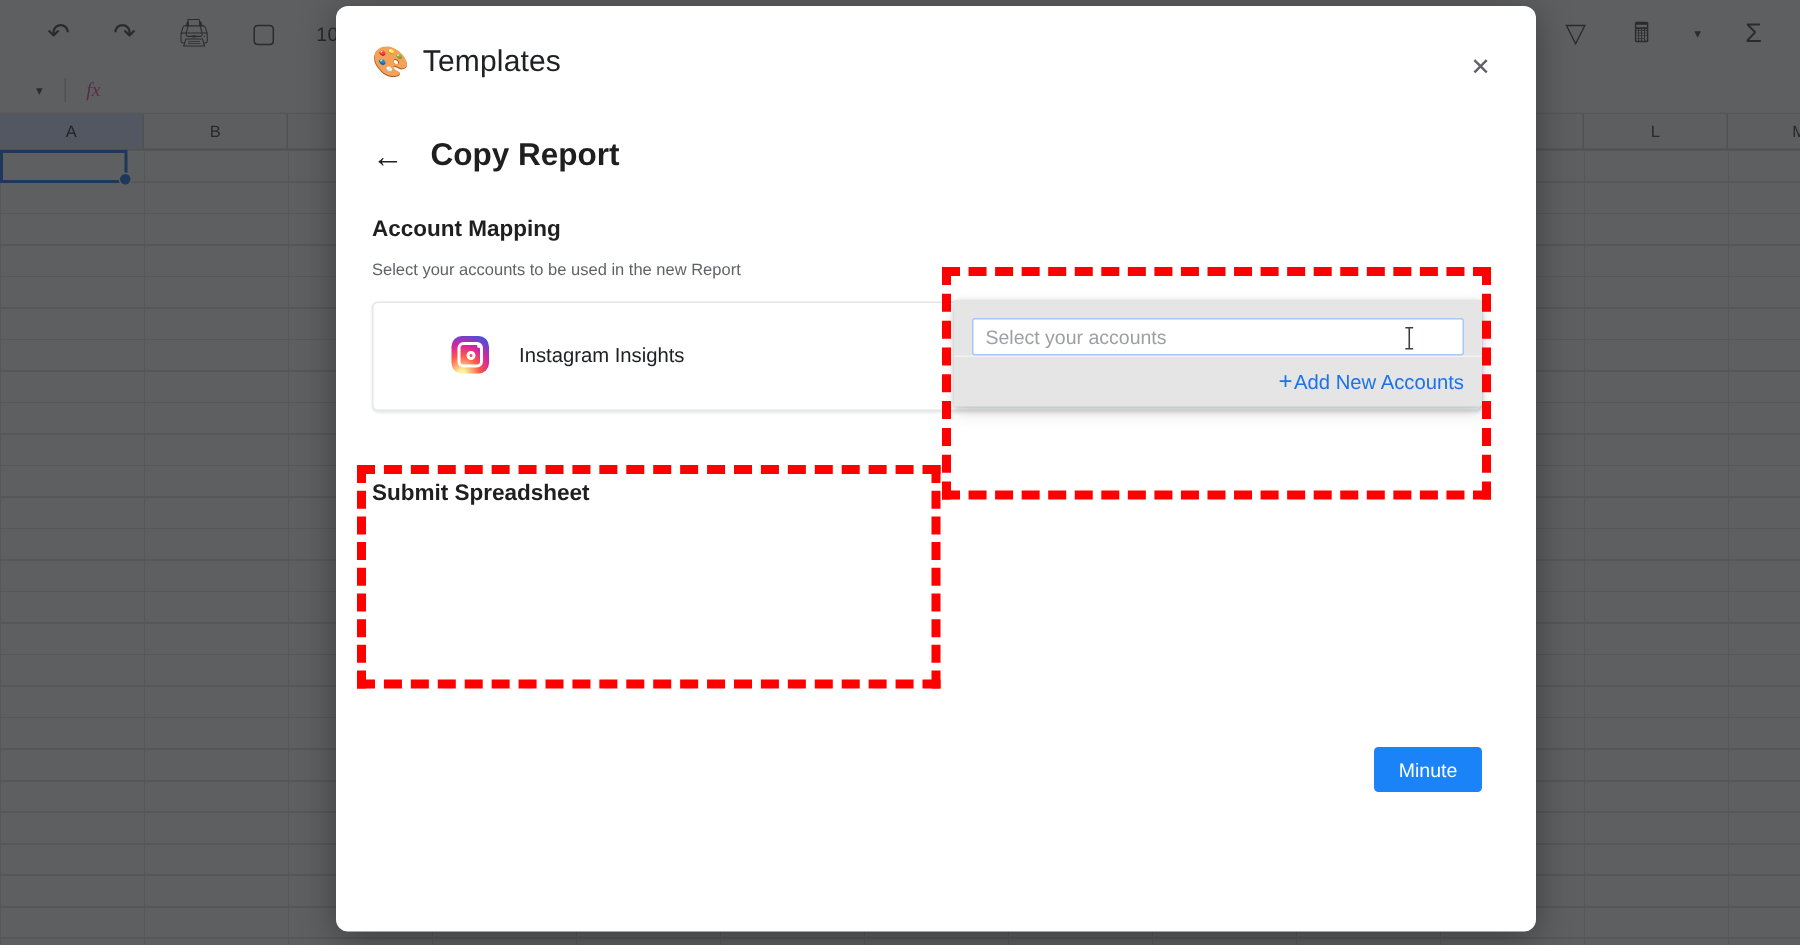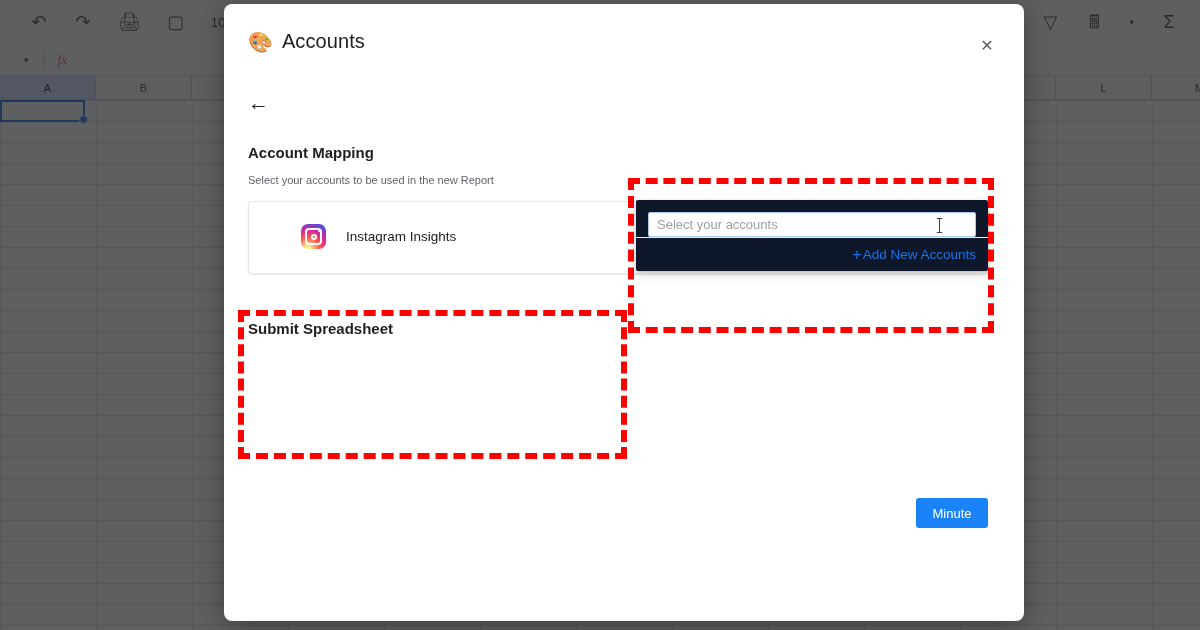--- a/index.html
+++ b/index.html
@@ -159,21 +159,21 @@
   .ig-dot {
     width: 6px; height: 6px; border-radius: 50%;
     border: 2px solid #fff; z-index: 2;
   }
   #account-name { font-size: 13.5px; color: #202124; }
 
   
   #dropdown-wrap {
     position: absolute; left: 412px; top: 196px;
     width: 352px;
-    background: #0f172a;
+    background: #e5e5e5;
     box-shadow: 0 1px 3px rgba(60,64,67,.25), 0 4px 10px rgba(60,64,67,.18);
     border-radius: 2px;
     z-index: 20;
   }
   #dd-input {
     margin: 12px 12px 0 12px;
     height: 25px;
     border: 1px solid #a8c7fa;
     border-radius: 2px;
     display: flex; align-items: center;
@@ -313,27 +313,28 @@
   <div id="fill-handle"></div>
 </div>
 
 <div id="dim"></div>
 
 <div id="modal">
 
   <div id="modal-head">
     <div id="brand">
       <span id="brand-emoji">🎨</span>
-      <span id="brand-text">Accounts</span>
+      <span id="brand-text">Templates</span>
     </div>
     <div id="close-btn">✕</div>
   </div>
 
   <div id="title-row">
     <span id="back-arrow">←</span>
+    <span id="page-title">Copy Report</span>
   </div>
 
   <div id="sec1-title">Account Mapping</div>
   <div id="sec1-sub">Select your accounts to be used in the new Report</div>
 
   <div id="account-card">
     <div id="account-row">
       <span class="ig-icon">
           <span class="ig-dot"></span>
         </span>

